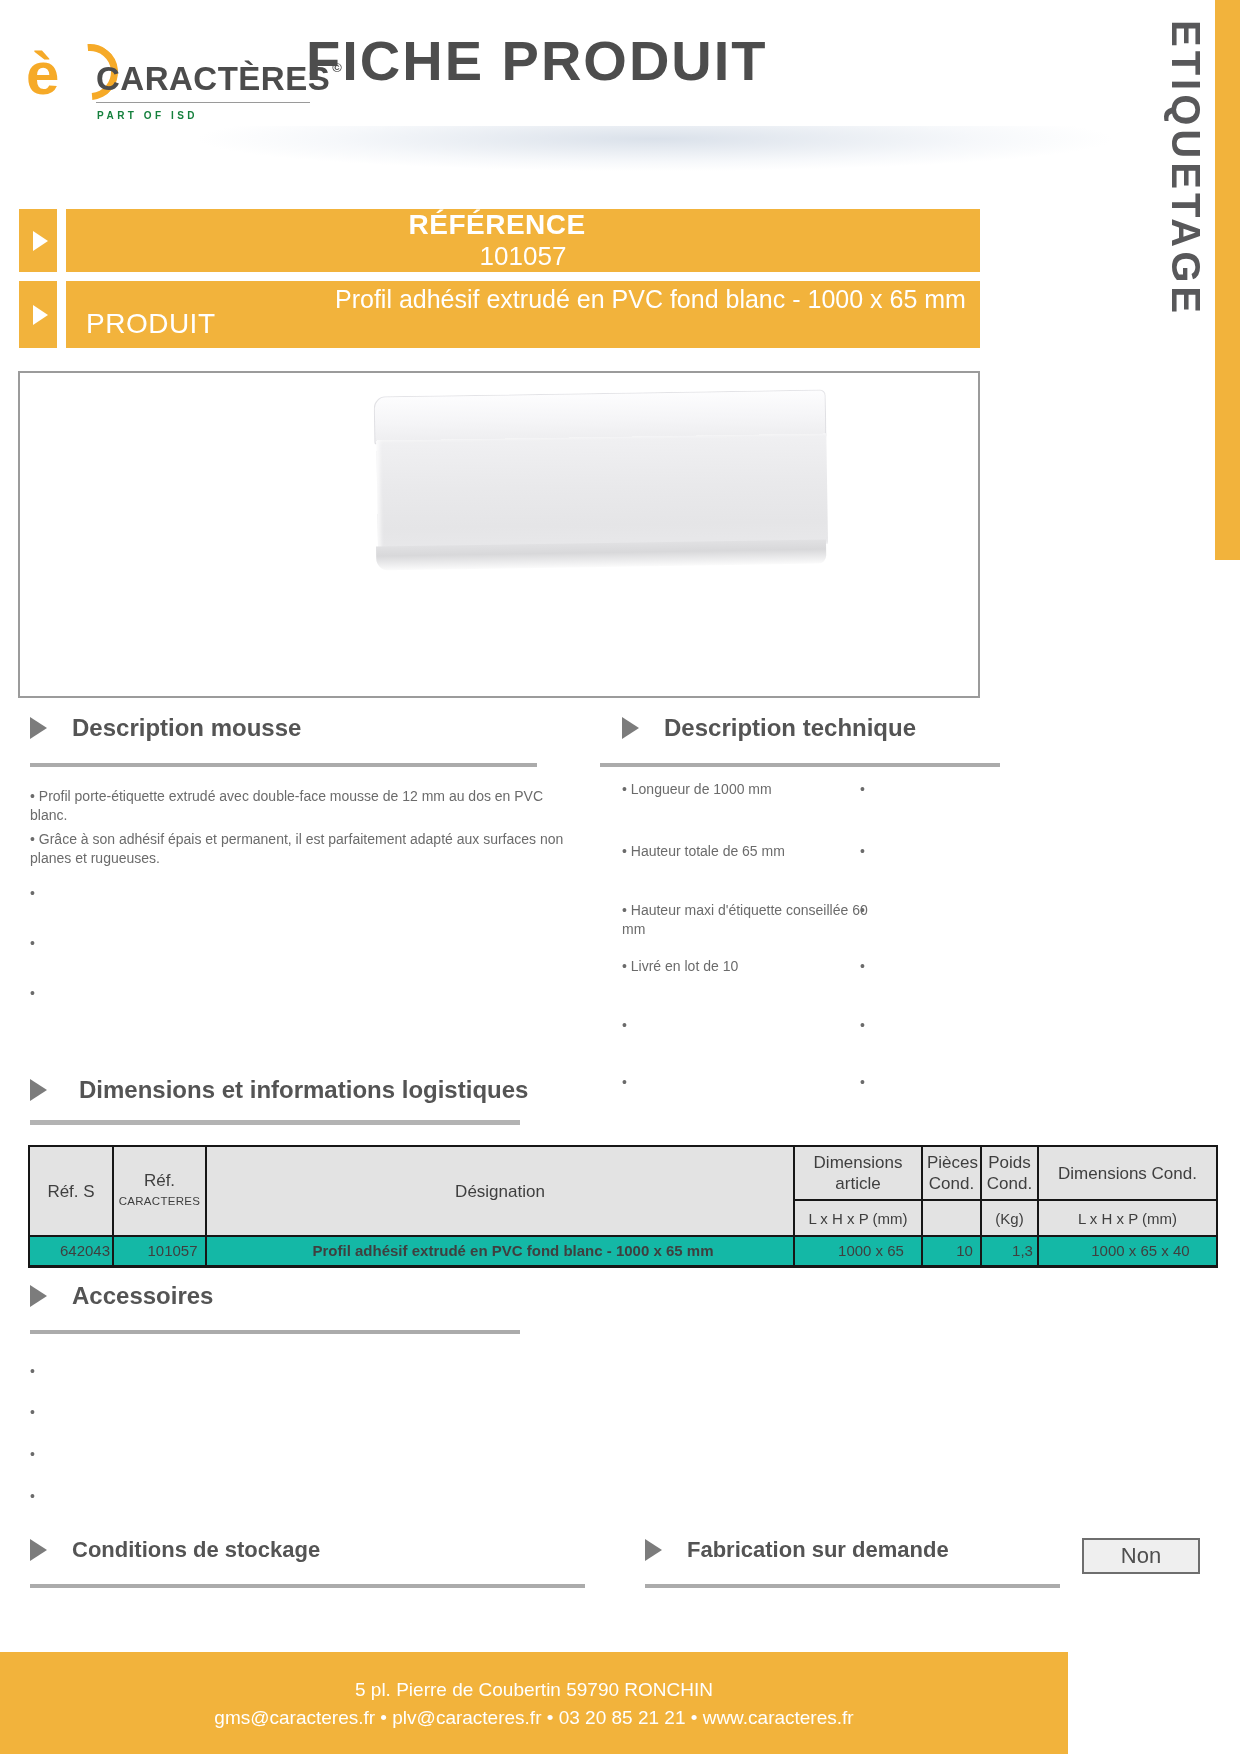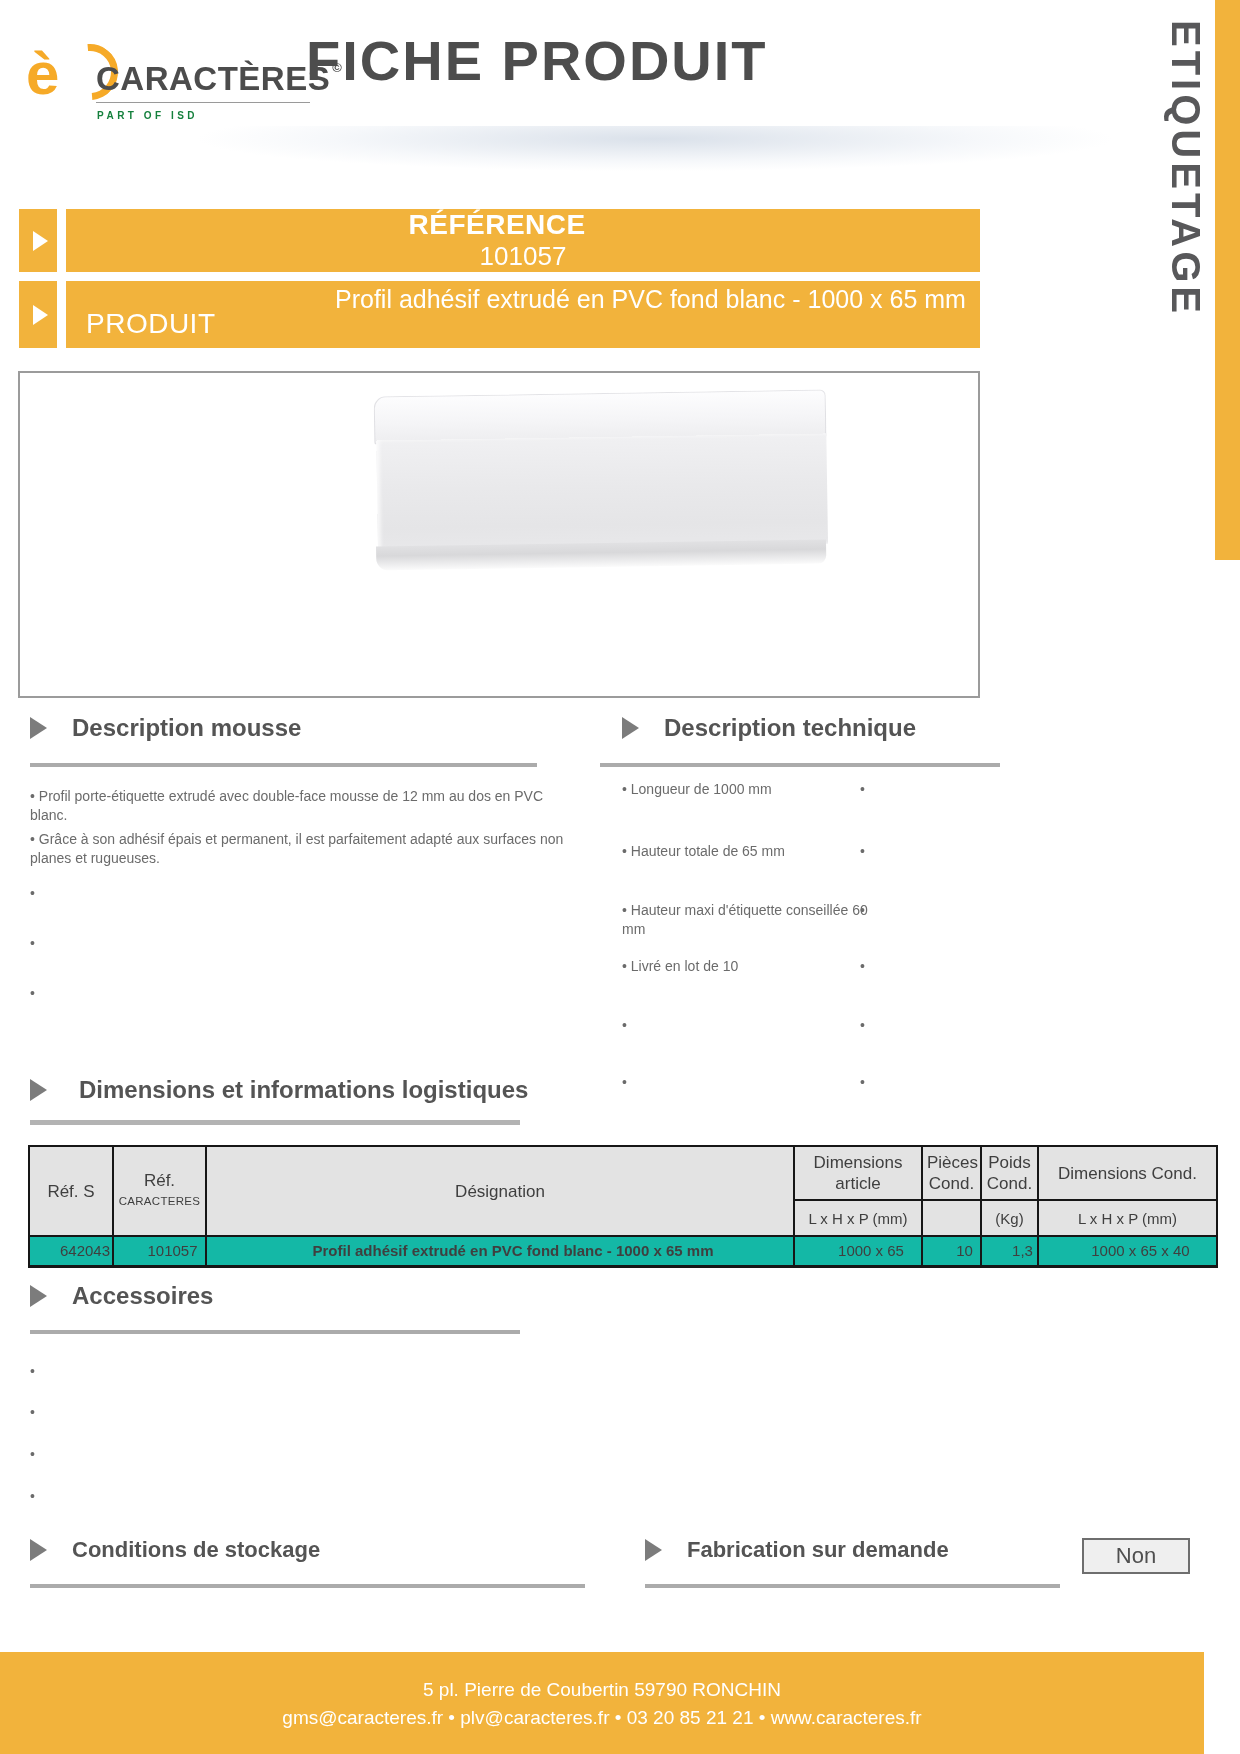--- a/index.html
+++ b/index.html
@@ -63,24 +63,24 @@
     color:#3f3f3f;}
   table.logi th,table.logi td{border:2px solid #161616;padding:0 4px;text-align:center;vertical-align:middle;font-weight:400;}
   table.logi th{background:#e3e3e3;font-size:17px;line-height:21px;}
   table.logi .sub th{height:36px;font-size:15px;}
   table.logi tr.main th{height:54px;}
   table.logi tr.data td{height:30px;background:#14b8a6;font-size:15px;padding-left:30px;}
   table.logi .brand-small{display:block;font-size:11.5px;letter-spacing:.3px;}
   table.logi td.desig{font-weight:700;}
   table.logi{border-bottom:3px solid #161616;}
   
-  .non-box{position:absolute;left:1082px;top:1538px;width:108px;height:36px;border:2px solid #6e6e6e;background:#efefef;
+  .non-box{position:absolute;left:1082px;top:1538px;width:118px;height:36px;border:2px solid #6e6e6e;background:#efefef;
     display:flex;align-items:center;justify-content:center;font-size:22px;color:#4f4f4f;}
   
-  .footer{position:absolute;left:0;top:1652px;width:1204px;height:102px;background:#F2B33C;color:#ffffff;
+  .footer{position:absolute;left:0;top:1652px;width:1068px;height:102px;background:#F2B33C;color:#ffffff;
     text-align:center;padding-top:24px;}
   .footer div{font-size:19px;line-height:28px;}
 </style>
 </head>
 <body>
 
 <div class="page">
 
   <div class="logo">
     <div class="logo-mark">

